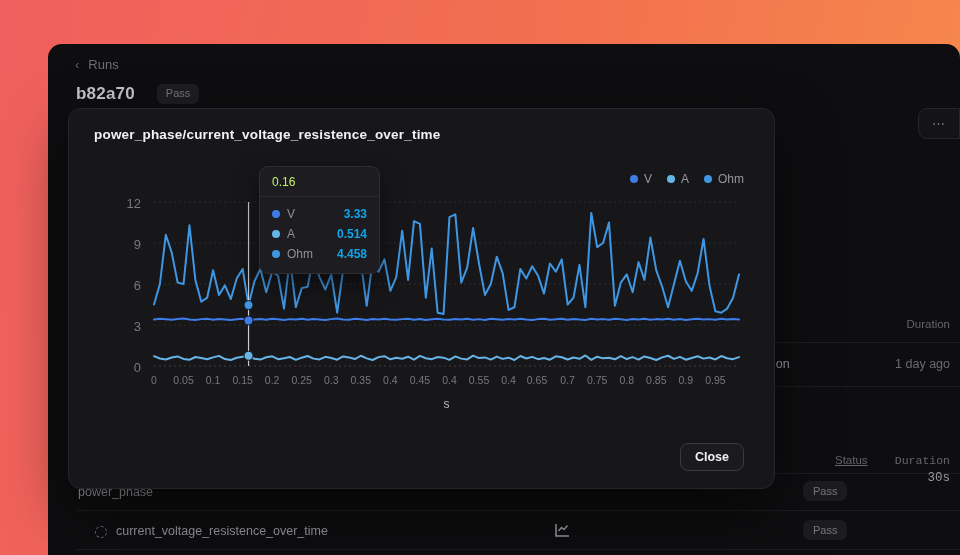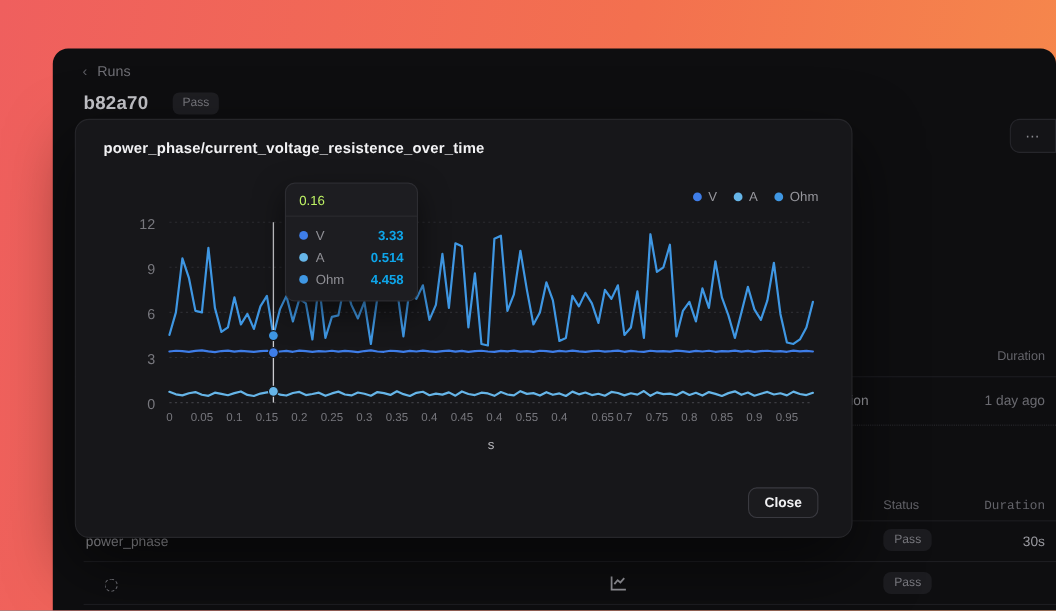--- a/index.html
+++ b/index.html
@@ -111,30 +111,31 @@
   <button class="menu-btn">
     <span>⋯</span>
   </button>
 
   <div class="hdiv" style="top:298px;"></div>
   <span class="bg-label right-al" style="top:274px;">Duration</span>
   <span class="bg-name" style="left:725px; top:313px;">ion</span>
   <span class="bg-value right-al" style="top:313px;text-align:center;">1 day ago</span>
   <div class="hdiv dotted" style="top:342px;"></div>
 
-  <span class="bg-label" style="left:755px; top:410px;">Status</span>
+  <span class="bg-label" style="left:787px; top:410px;text-decoration:underline;">Status</span>
   <span class="bg-label right-al" style="top:410px;font-family:Liberation Mono, monospace;">Duration</span>
   <div class="hdiv" style="top:429px;"></div>
 
   <span class="bg-name" style="left:30px; top:441px;">power_phase</span>
   <span class="tbl-badge" style="left:755px; top:437px;">Pass</span>
-  <span class="bg-name right-al" style="top:441px; position:absolute;">30s</span>
+  <span class="bg-name right-al" style="top:427px; position:absolute;font-family:Liberation Mono, monospace;">30s</span>
   <div class="hdiv" style="top:466px; left:28px;"></div>
 
   <span class="dash-circle" style="left:47px; top:482px;"></span>
+  <span class="bg-name" style="left:68px; top:480px;">current_voltage_resistence_over_time</span>
   <svg class="chart-mini-icon" style="left:505px; top:478px;" width="18" height="18" viewBox="0 0 18 18">
     <path d="M3 2 v12 h13" stroke="#9a9aa0" stroke-width="1.6" fill="none"></path>
     <path d="M5.5 9 l3 -3.5 l2.5 2 l3.5 -4" stroke="#9a9aa0" stroke-width="1.6" fill="none"></path>
   </svg>
   <span class="tbl-badge" style="left:755px; top:476px;">Pass</span>
   <div class="hdiv" style="top:505px; left:28px;"></div>
 
   <div class="modal">
     <div class="modal-title">power_phase/current_voltage_resistence_over_time</div>
 
@@ -181,21 +182,21 @@
         <span style="left: 88.6364px;">0.15</span>
         <span style="left: 118.182px;">0.2</span>
         <span style="left: 147.727px;">0.25</span>
         <span style="left: 177.273px;">0.3</span>
         <span style="left: 206.818px;">0.35</span>
         <span style="left: 236.364px;">0.4</span>
         <span style="left: 265.909px;">0.45</span>
         <span style="left: 295.455px;">0.4</span>
         <span style="left: 325px;">0.55</span>
         <span style="left: 354.545px;">0.4</span>
-        <span style="left: 394px;">0.65</span>
+        <span style="left: 383px;">0.65</span>
         <span style="left: 413.636px;">0.7</span>
         <span style="left: 443.182px;">0.75</span>
         <span style="left: 472.727px;">0.8</span>
         <span style="left: 502.273px;">0.85</span>
         <span style="left: 531.818px;">0.9</span>
         <span style="left: 561.364px;">0.95</span>
       </div>
     <div class="x-axis-unit">s</div>
 
     <div class="tooltip">

